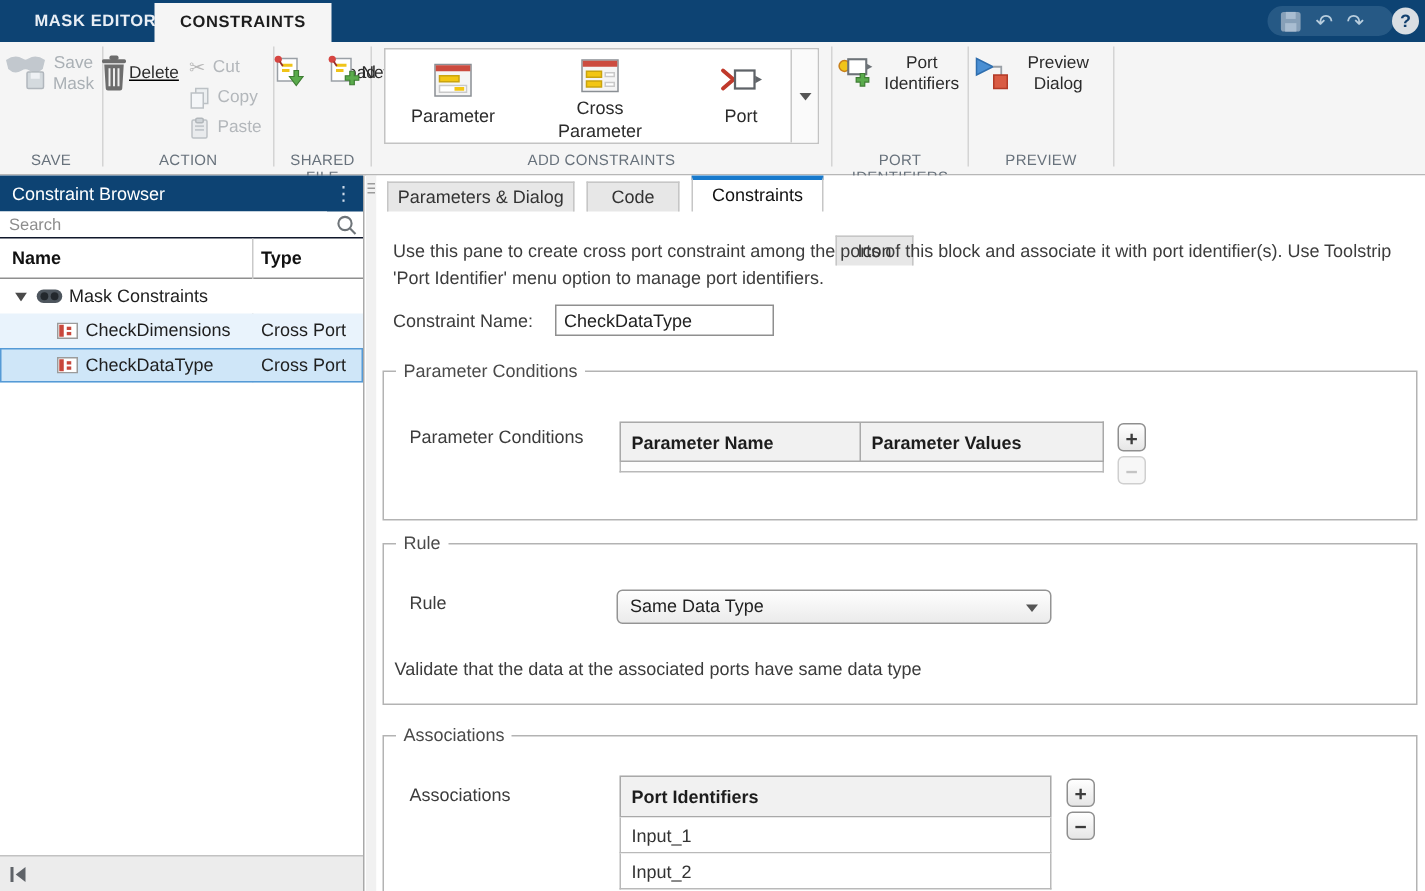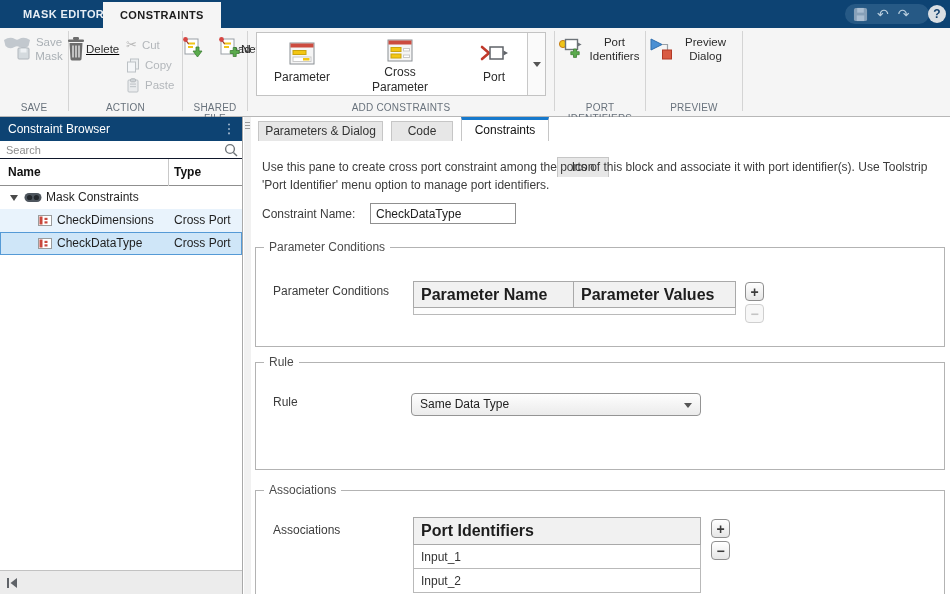--- a/index.html
+++ b/index.html
@@ -73,21 +73,21 @@
           background:#e7e7e7; border:1px solid #c6c6c6; border-bottom:none; top:4px; height:20px; line-height:19px; }
   .etab.active { top:0; height:24px; background:#fff; border-top:3px solid #1779cc; line-height:20px; color:#111; }
   .desc { position:absolute; left:11px; top:41px; width:692px; font-size:12px; color:#3c3c3c; line-height:1.5; }
   .cname-label { position:absolute; left:11px; top:90px; font-size:12px; color:#3c3c3c; }
   .cname-input { position:absolute; left:119px; top:86px; width:146px; height:21px; border:1px solid #8f8f8f;
                  font-family:"Liberation Sans",sans-serif; font-size:12px; color:#222; padding:0 5px; outline:none; }
   .fs { position:absolute; left:4px; width:690px; border:1px solid #b3b3b3; background:#fff; }
   .fs .legend { position:absolute; top:-8px; left:8px; background:#fff; padding:0 5px; font-size:12px; color:#4a4a4a; }
   .fs .inlabel { position:absolute; left:17px; font-size:12px; color:#3c3c3c; }
   .mtable { position:absolute; left:157px; }
-  .mth { background:#f1f1f1; border:1px solid #a9a9a9; font-size:16px; font-weight:bold; color:#1d1d1d;
+  .mth { background:#f1f1f1; border:1px solid #a9a9a9; font-size:12px; font-weight:bold; color:#1d1d1d;
          padding-left:7px; display:flex; align-items:center; }
   .mtd { background:#fff; border:1px solid #b9b9b9; border-top:none; font-size:12px; color:#333;
          padding-left:7px; display:flex; align-items:center; }
   .sqbtn { position:absolute; width:19px; height:19px; border:1px solid #8f8f8f; border-radius:4px;
            background:linear-gradient(#ffffff,#e6e6e6); font-size:14px; font-weight:bold; color:#3c3c3c;
            text-align:center; line-height:16px; cursor:pointer; font-family:"Liberation Sans",sans-serif; }
   .sqbtn.disabled { border-color:#cfcfcf; color:#c4c4c4; background:#f7f7f7; cursor:default; }
   .combo { position:absolute; left:155px; width:290px; height:23px; border:1px solid #949494; border-radius:4px;
            background:linear-gradient(#fefefe,#ebebeb); font-size:12px; color:#222; line-height:21px;
            padding-left:8px; cursor:pointer; }
@@ -379,20 +379,21 @@
       <button class="sqbtn disabled" style="left:489px; top:56px;">−</button>
     </div>
 
     <div class="fs" style="top:245px; height:108px;">
       <span class="legend">Rule</span>
       <span class="inlabel" style="top:32px;">Rule</span>
       <div class="combo" style="top:30px;">
         <span>Same Data Type</span>
         <span class="caret-down"></span>
       </div>
+      <div style="position:absolute; left:7px; top:76px; font-size:12px; color:#3c3c3c;">Validate that the data at the associated ports have same data type</div>
     </div>
 
     <div class="fs" style="top:373px; height:115px;">
       <span class="legend">Associations</span>
       <span class="inlabel" style="top:32px;">Associations</span>
       <div class="mtable" style="top:26px; width:288px;">
         <div class="mth" style="width:288px; height:28px;">Port Identifiers</div>
         <div class="mtd" style="width:288px; height:24px;">Input_1</div>
         <div class="mtd" style="width:288px; height:24px;">Input_2</div>
       </div>

